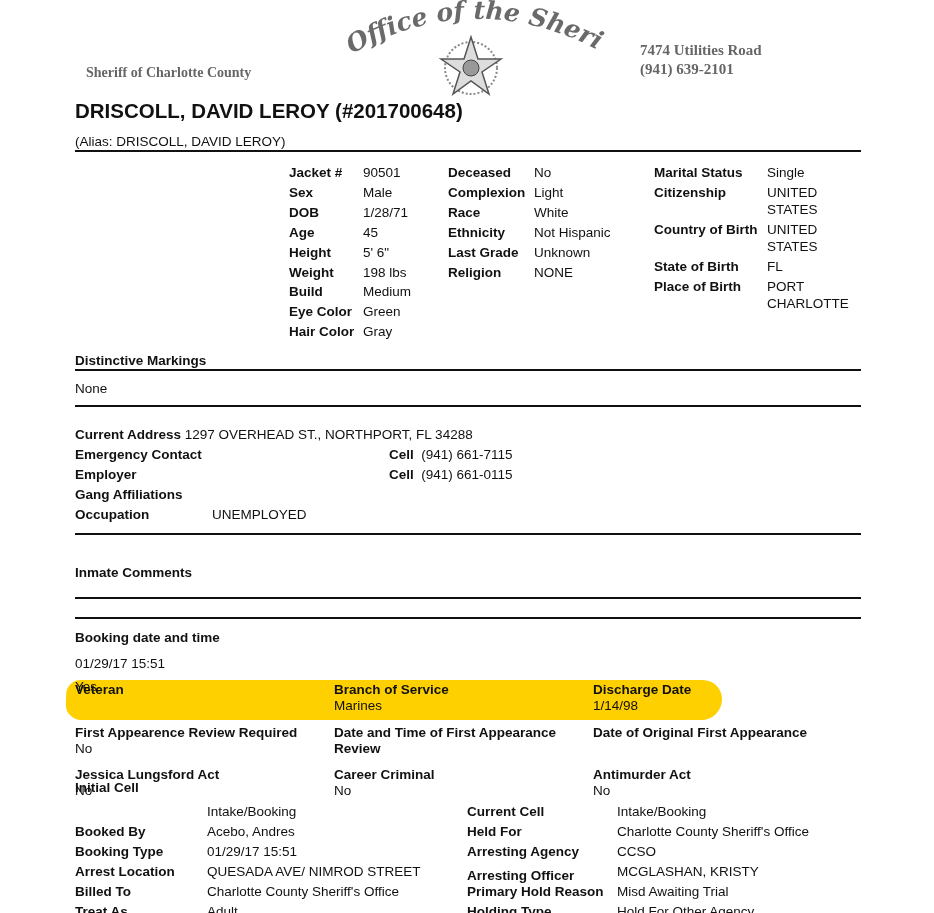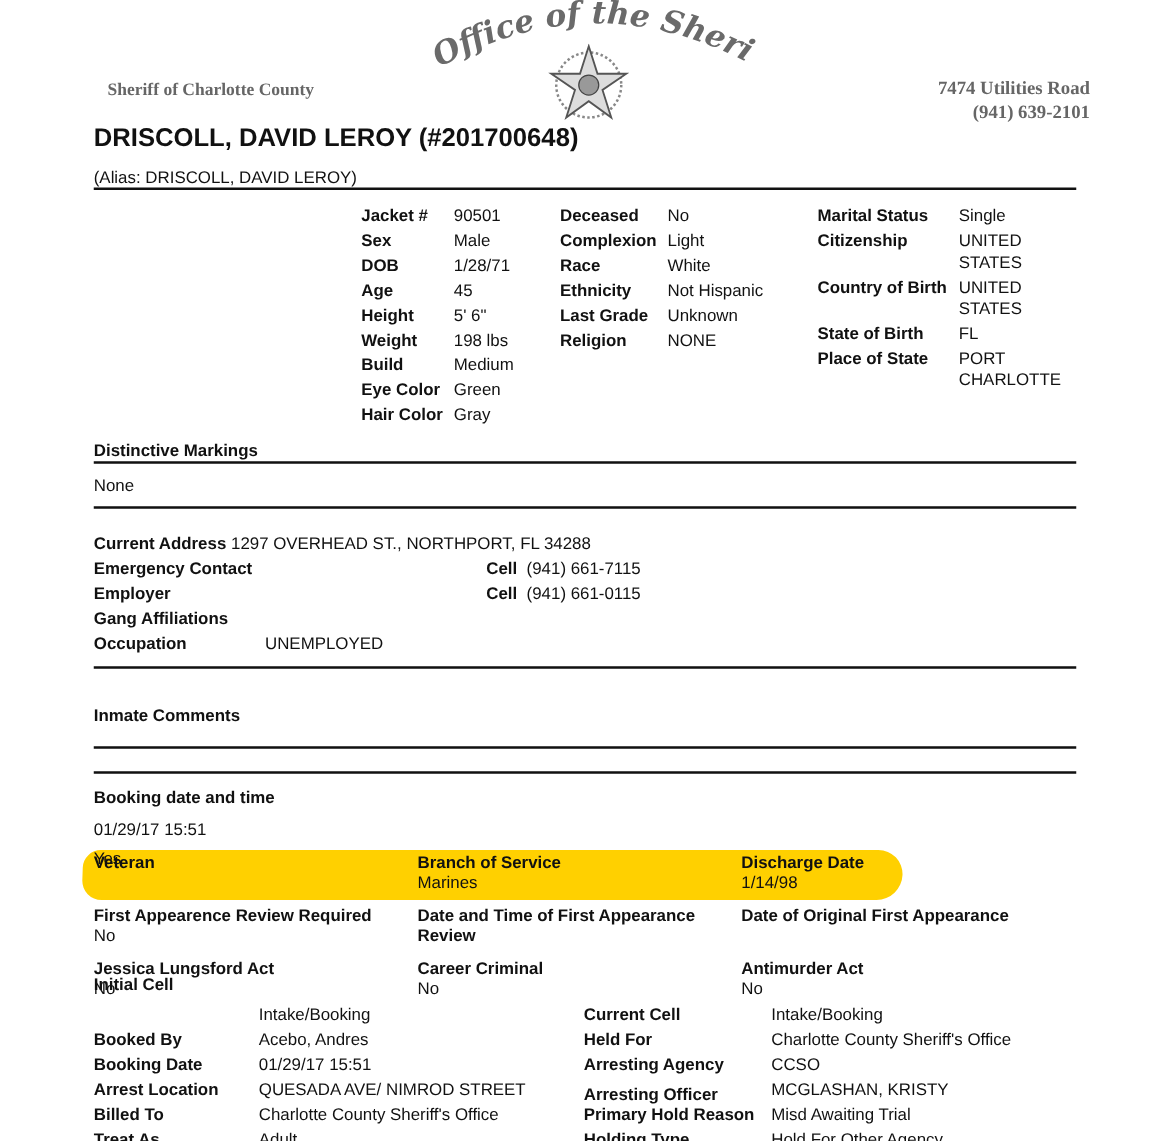--- a/index.html
+++ b/index.html
@@ -27,21 +27,21 @@
       <textPath href="#arc" startOffset="2">Office of the Sheriff</textPath>
     </text>
   </svg>
   <svg class="abs" style="left:98px; top:35px;" width="66" height="62" viewBox="0 0 66 62">
     <circle cx="33" cy="33" r="26" fill="none" stroke="#888" stroke-width="2" stroke-dasharray="2 2"></circle>
     <polygon points="33,2 40,24 63,24 44,37 51,59 33,46 15,59 22,37 3,24 26,24" fill="#ddd" stroke="#555" stroke-width="1.5"></polygon>
     <circle cx="33" cy="33" r="8" fill="#999" stroke="#444" stroke-width="1"></circle>
   </svg>
 </div>
 
-<div class="abs serif" style="left:640px; top:41px; width:232px; text-align:right; font-size:15px; line-height:19px; font-weight:bold; color:#666;margin-top:21px;">
+<div class="abs serif" style="left:640px; top:41px; width:232px; text-align:left; font-size:15px; line-height:19px; font-weight:bold; color:#666;">
   <div>7474 Utilities Road</div>
   <div>(941) 639-2101</div>
 </div>
 
 <div class="abs b" style="left:75px; top:99px; font-size:20.5px; color:#111;">DRISCOLL, DAVID LEROY (#201700648)</div>
 <div class="abs" style="left:75px; top:134px; font-size:13.5px;">(Alias: DRISCOLL, DAVID LEROY)</div>
 <div class="rule" style="top:150px;"></div>
 
 <div id="col1">
     <div class="abs b" style="left: 289px; top: 165px;">Jacket #</div>
@@ -81,21 +81,21 @@
     <div class="abs b" style="left: 654px; top: 165px;">Marital Status</div>
     <div class="abs" style="left: 767px; top: 165px;">Single</div>
     <div class="abs b" style="left: 654px; top: 184.9px;">Citizenship</div>
     <div class="abs" style="left: 767px; top: 184.9px;">UNITED</div>
     <div class="abs" style="left: 767px; top: 201.8px;">STATES</div>
     <div class="abs b" style="left: 654px; top: 221.8px;">Country of Birth</div>
     <div class="abs" style="left: 767px; top: 221.8px;">UNITED</div>
     <div class="abs" style="left: 767px; top: 238.7px;">STATES</div>
     <div class="abs b" style="left: 654px; top: 258.7px;">State of Birth</div>
     <div class="abs" style="left: 767px; top: 258.7px;">FL</div>
-    <div class="abs b" style="left: 654px; top: 278.6px;">Place of State</div>
+    <div class="abs b" style="left: 654px; top: 278.6px;">Place of Birth</div>
     <div class="abs" style="left: 767px; top: 278.6px;">PORT</div>
     <div class="abs" style="left: 767px; top: 295.5px;">CHARLOTTE</div>
   </div>
 
 <div class="abs b" style="left:75px; top:353px;">Distinctive Markings</div>
 <div class="rule" style="top:369px;"></div>
 <div class="abs" style="left:75px; top:381px;">None</div>
 <div class="rule" style="top:405px;"></div>
 
 <div class="row" style="left:75px; top:427px;">
@@ -144,21 +144,21 @@
     <div class="abs b" style="left: 334px; top: 767px;">Career Criminal</div>
     <div class="abs" style="left: 334px; top: 783px;">No</div>
     <div class="abs b" style="left: 593px; top: 767px;">Antimurder Act</div>
     <div class="abs" style="left: 593px; top: 783px;">No</div>
   </div>
 <div id="bookLeft">
     <div class="abs b" style="left: 75px; top: 780px;">Initial Cell</div>
     <div class="abs" style="left: 207px; top: 804px;">Intake/Booking</div>
     <div class="abs b" style="left: 75px; top: 823.9px;">Booked By</div>
     <div class="abs" style="left: 207px; top: 823.9px;">Acebo, Andres</div>
-    <div class="abs b" style="left: 75px; top: 843.8px;">Booking Date</div>
+    <div class="abs b" style="left: 75px; top: 843.8px;">Booking Type</div>
     <div class="abs" style="left: 207px; top: 843.8px;">01/29/17 15:51</div>
     <div class="abs b" style="left: 75px; top: 863.7px;">Arrest Location</div>
     <div class="abs" style="left: 207px; top: 863.7px;">QUESADA AVE/ NIMROD STREET</div>
     <div class="abs b" style="left: 75px; top: 883.6px;">Billed To</div>
     <div class="abs" style="left: 207px; top: 883.6px;">Charlotte County Sheriff's Office</div>
     <div class="abs b" style="left: 75px; top: 903.5px;">Treat As</div>
     <div class="abs" style="left: 207px; top: 903.5px;">Adult</div>
   </div>
 <div id="bookRight">
     <div class="abs b" style="left: 467px; top: 804px;">Current Cell</div>

